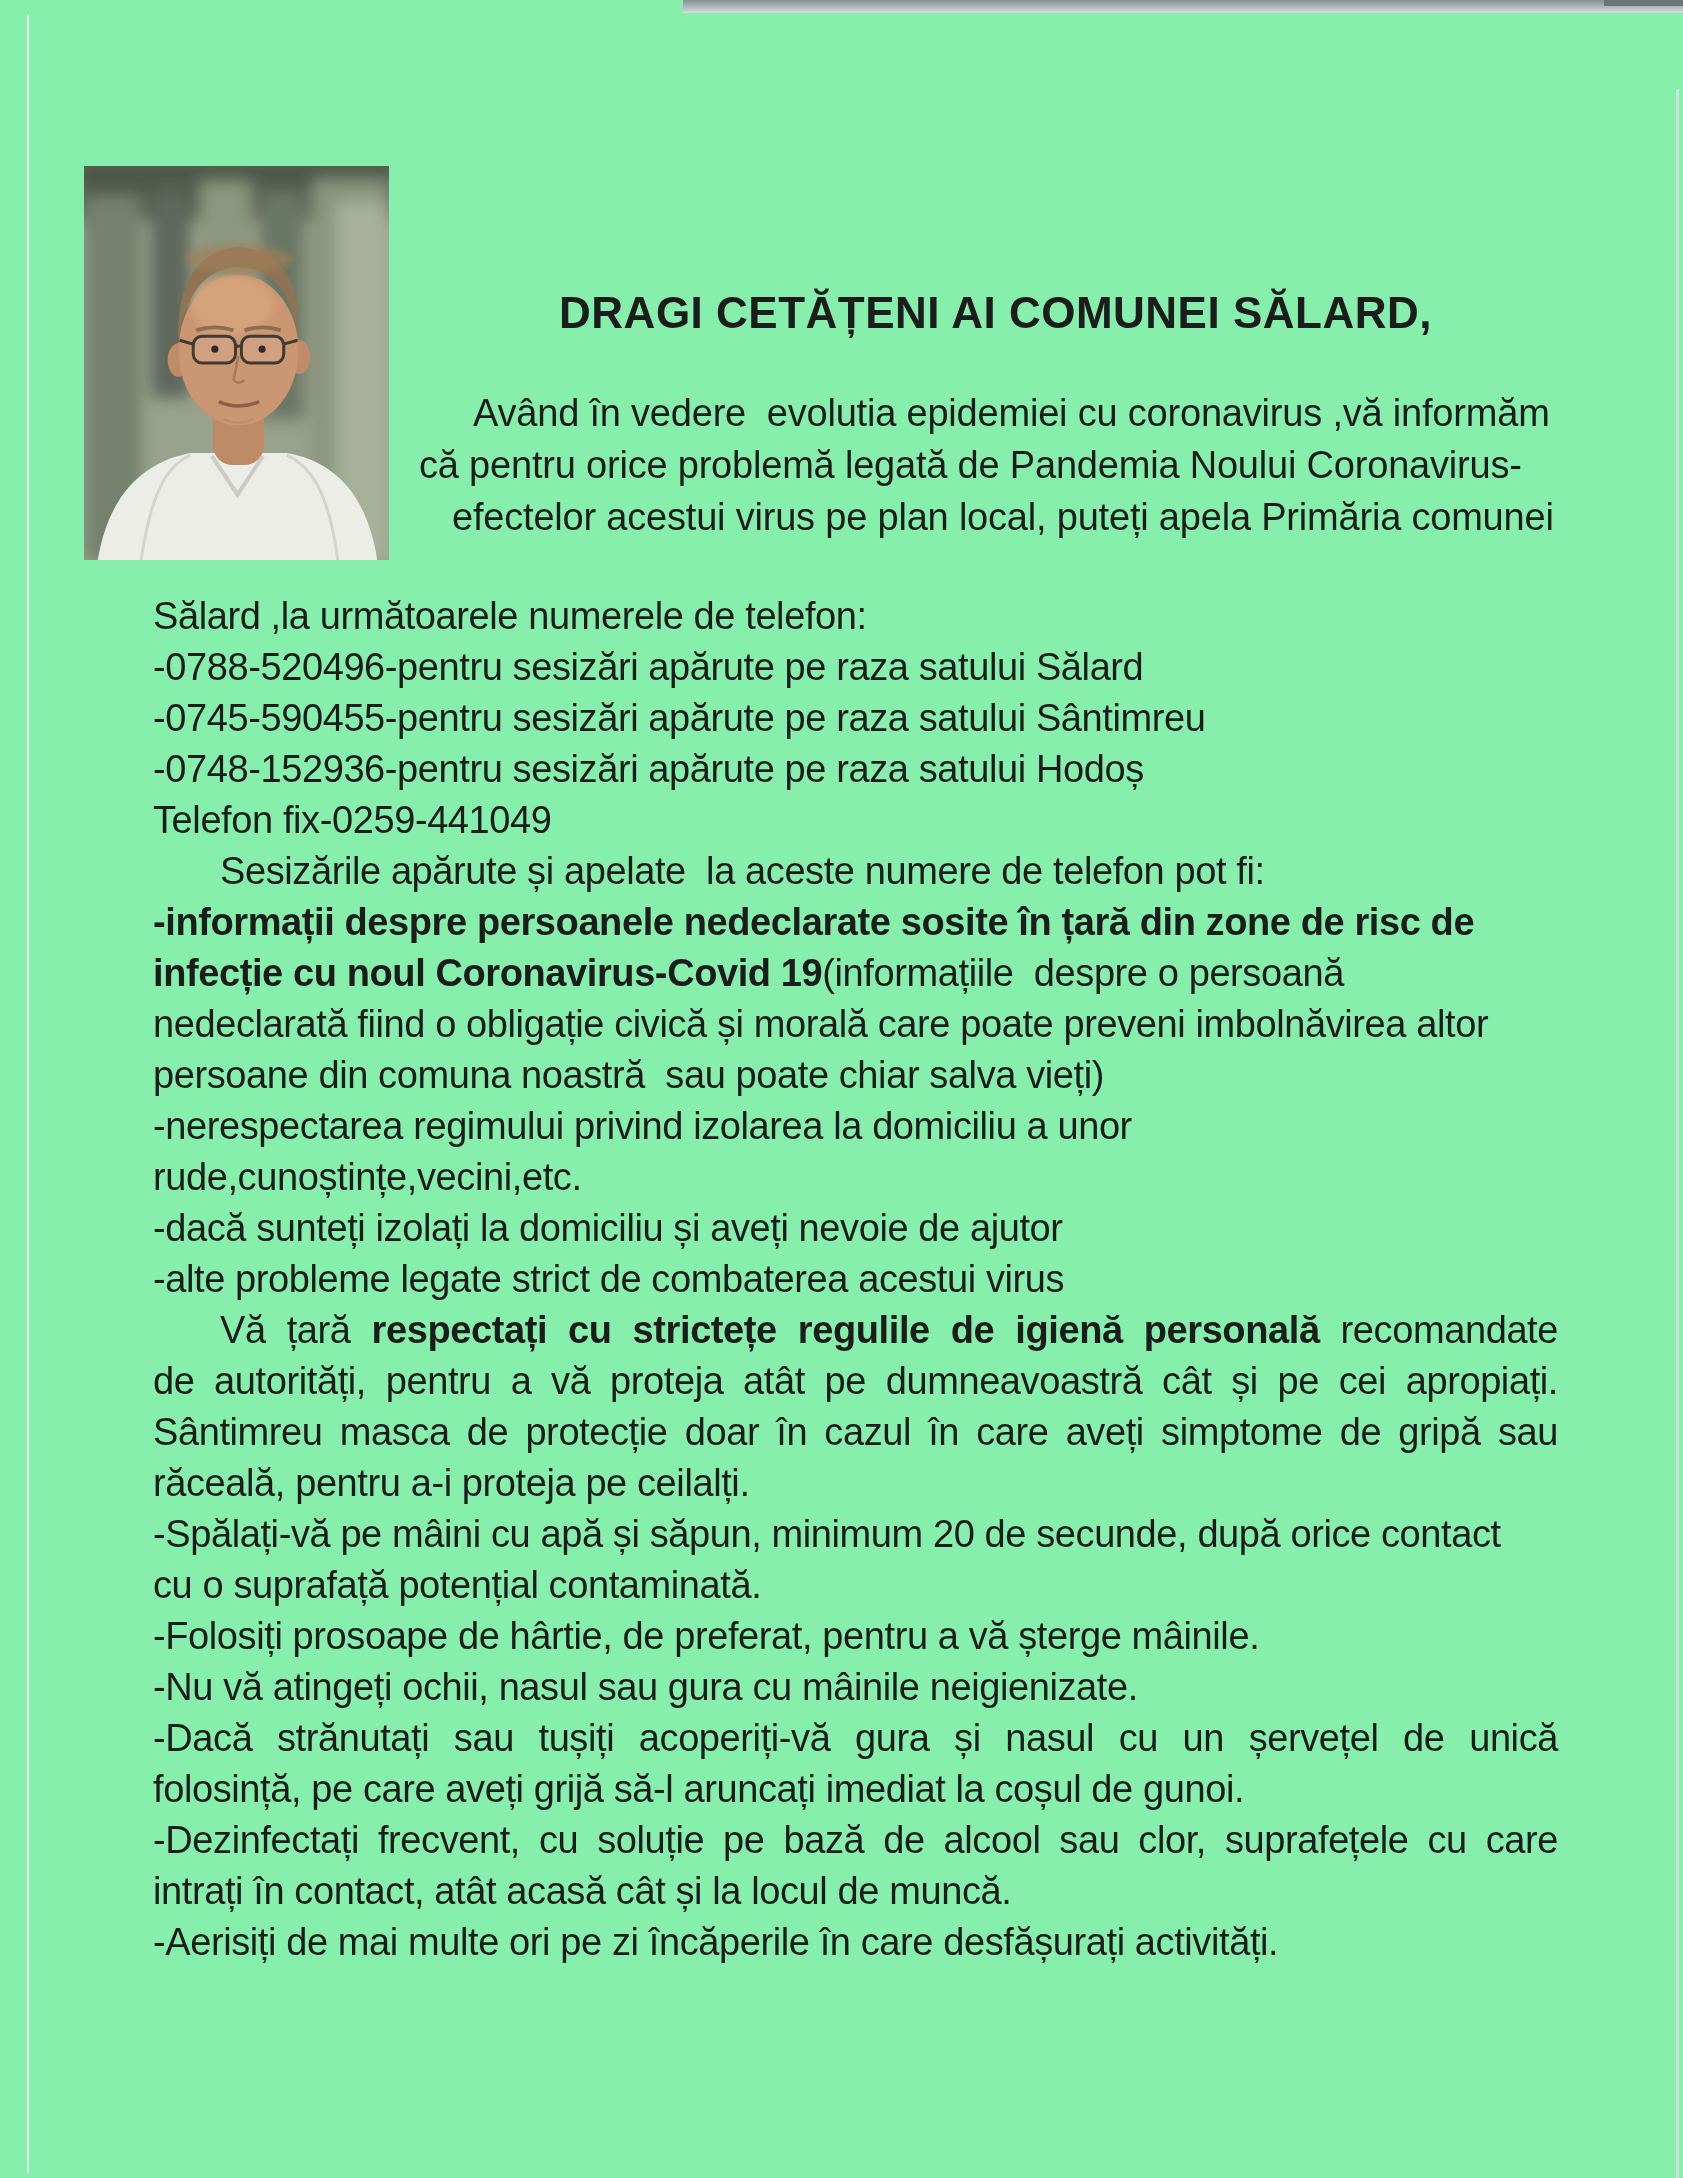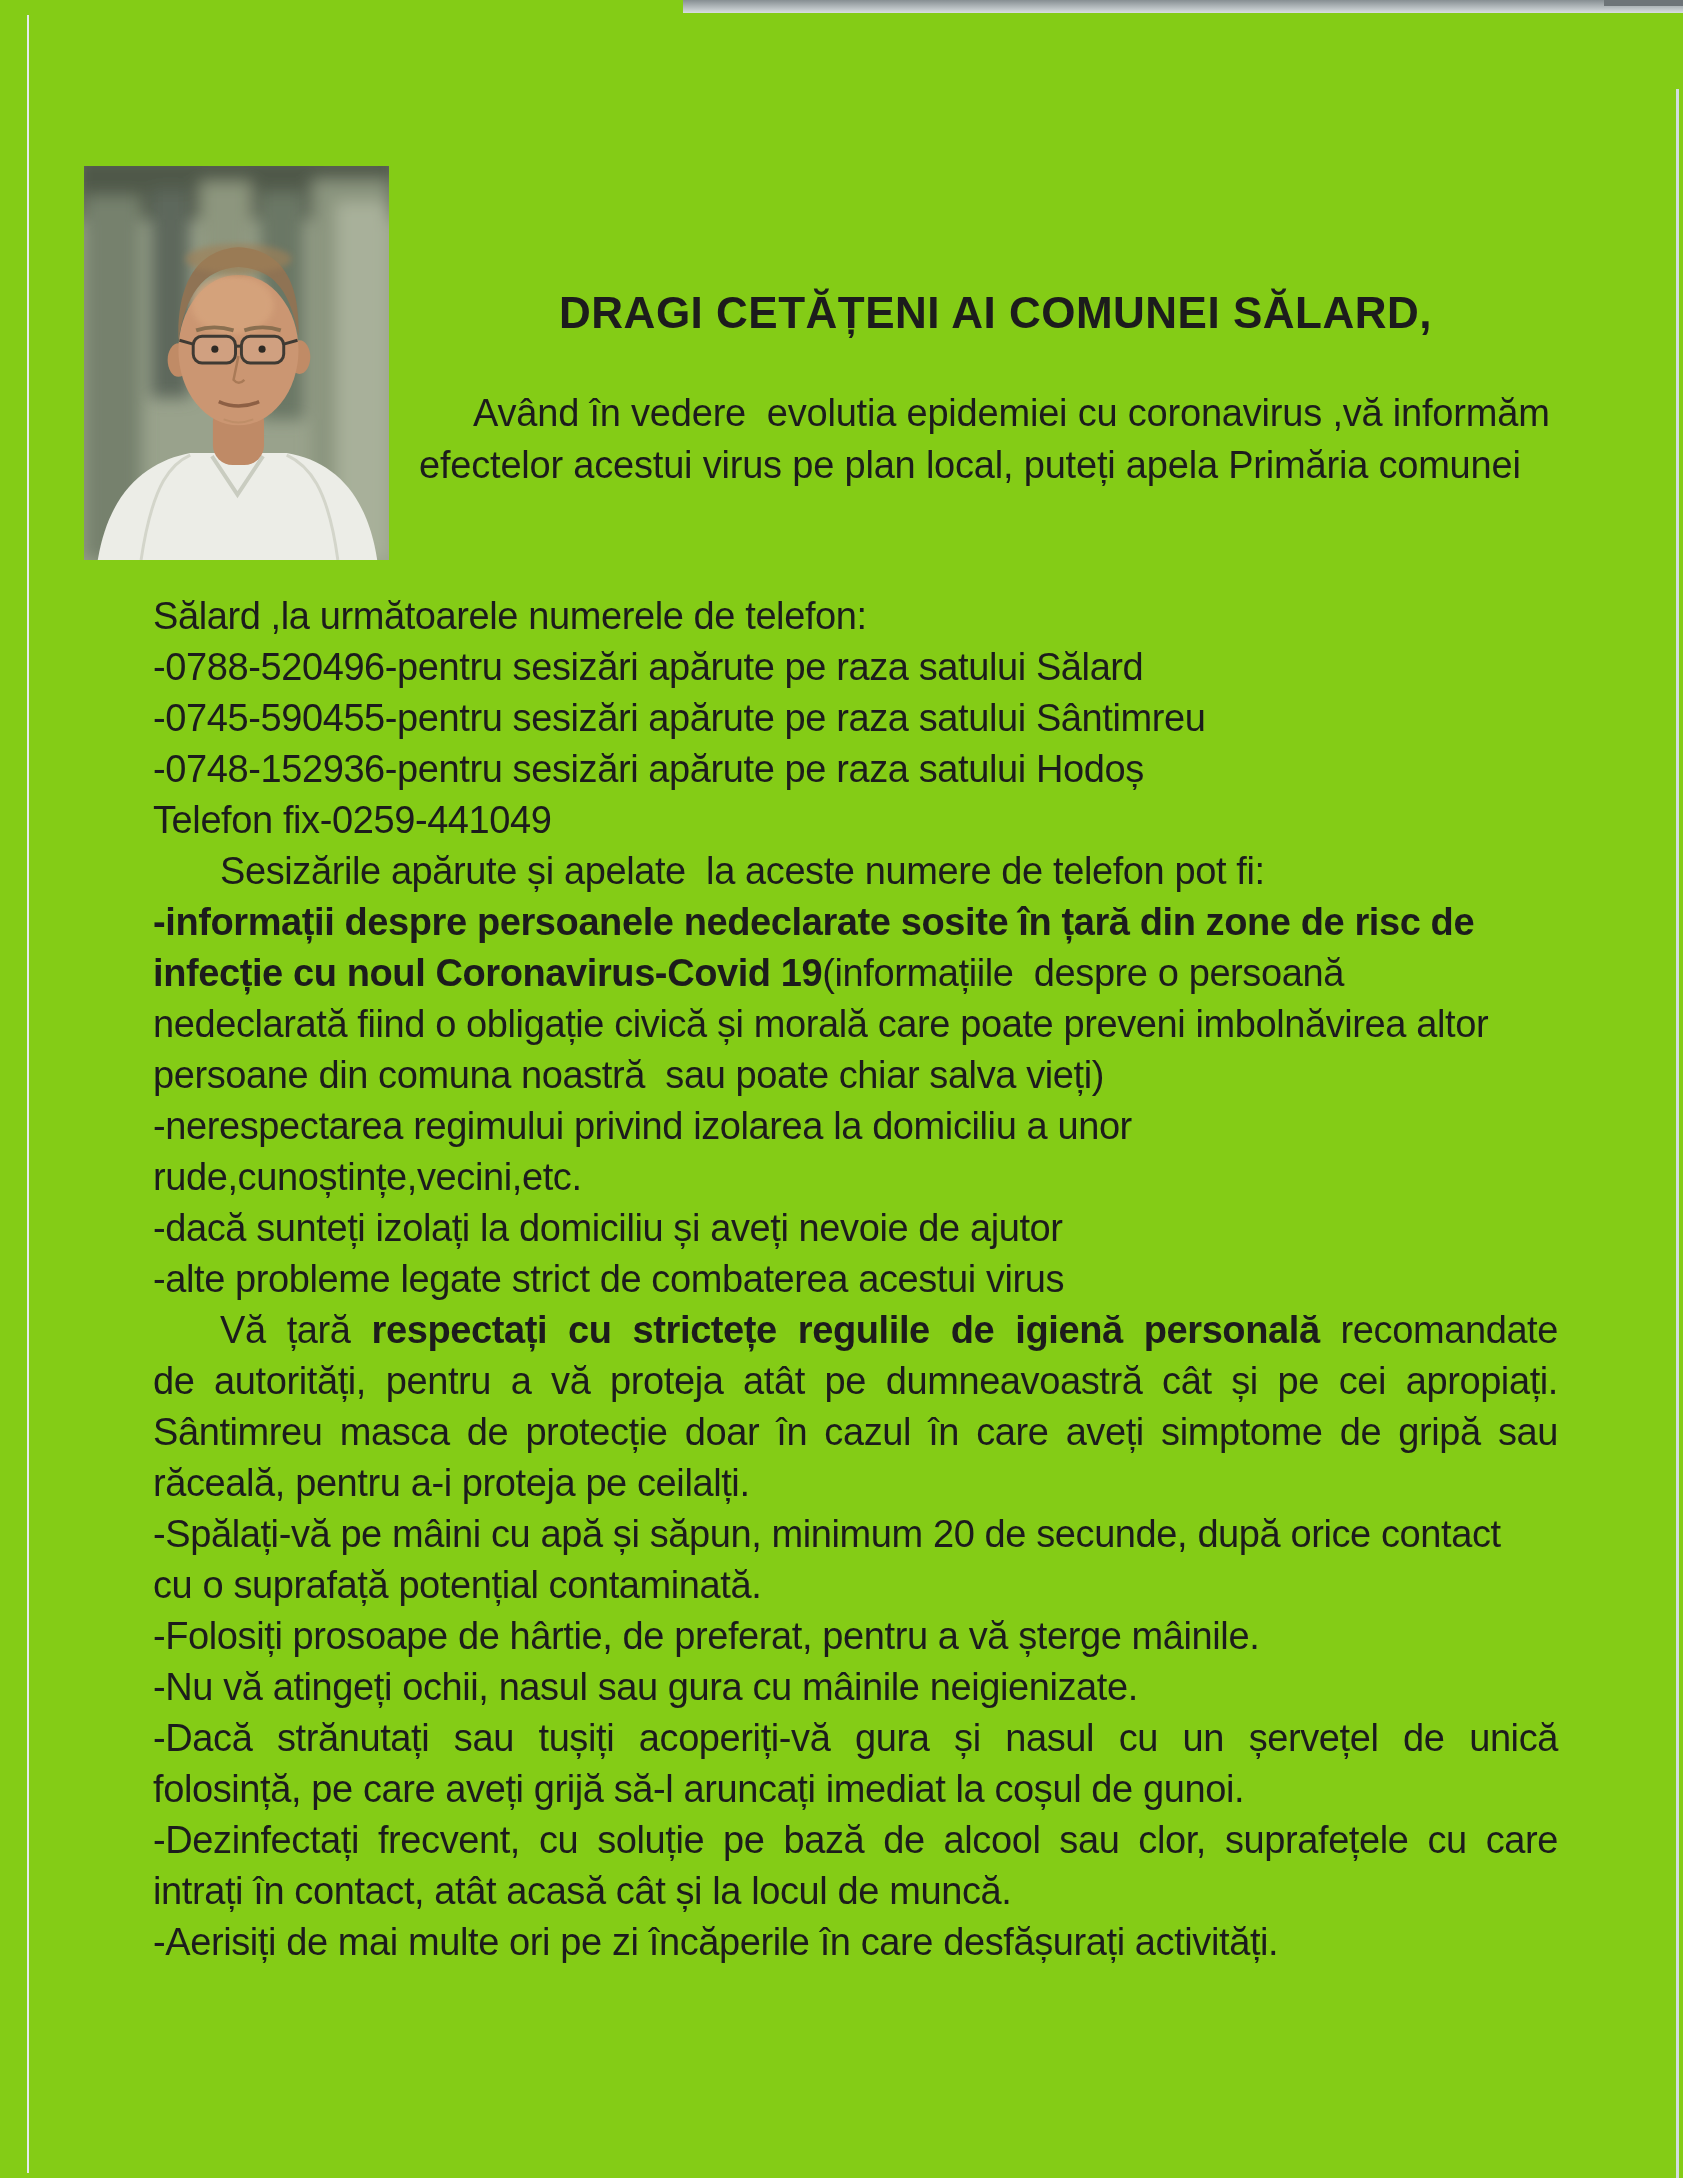--- a/index.html
+++ b/index.html
@@ -1,16 +1,16 @@
 <!DOCTYPE html>
 <html><head>
 <meta charset="utf-8">
 <style>
   html,body{margin:0;padding:0;background:#e8e8e8;}
-  .page{position:relative;width:1683px;height:2178px;background:#84cc16;
+  .page{position:relative;width:1683px;height:2178px;background:#86efac;
         font-family:"Liberation Sans",sans-serif;color:#1c1c1c;overflow:hidden;}
   
   .scan-top{position:absolute;top:0;left:683px;width:1000px;height:13px;
             background:linear-gradient(to bottom,#868e92,#d8dee0);}
   .scan-corner{position:absolute;top:0;left:1604px;width:79px;height:6px;background:#6d7478;}
   .scan-left{position:absolute;top:15px;left:27px;width:2px;height:2158px;background:#e5eaeb;}
   .scan-right{position:absolute;top:89px;left:1676px;width:3px;height:2089px;background:#d2dddf;}
 
   .photo{position:absolute;left:84px;top:166px;width:305px;height:394px;}
   .photo svg{width:100%;height:100%;display:block;}
@@ -97,20 +97,21 @@
 
       <path d="M137 238 Q157 247 178 238" stroke="#8d5f44" stroke-width="3.5" fill="none"></path>
       <path d="M142 256 Q157 262 172 256" stroke="#b98a64" stroke-width="2" fill="none" opacity="0.7"></path>
     </svg>
   </div>
 
   <h1 class="title">DRAGI CETĂȚENI AI COMUNEI SĂLARD,</h1>
 
   <div class="intro" id="introLines">
       <div class="line"><span>Având în vedere  evolutia epidemiei cu coronavirus ,vă informăm</span></div>
+      <div class="line"><span>că pentru orice problemă legată de Pandemia Noului Coronavirus-</span></div>
       <div class="line"><span>efectelor acestui virus pe plan local, puteți apela Primăria comunei</span></div>
     </div>
 
   <div class="body-text" id="bodyLines">
       <div class="line"><span>Sălard ,la următoarele numerele de telefon:</span></div>
       <div class="line"><span>-0788-520496-pentru sesizări apărute pe raza satului Sălard</span></div>
       <div class="line"><span>-0745-590455-pentru sesizări apărute pe raza satului Sântimreu</span></div>
       <div class="line"><span>-0748-152936-pentru sesizări apărute pe raza satului Hodoș</span></div>
       <div class="line"><span>Telefon fix-0259-441049</span></div>
       <div class="line indent"><span>Sesizările apărute și apelate  la aceste numere de telefon pot fi:</span></div>

